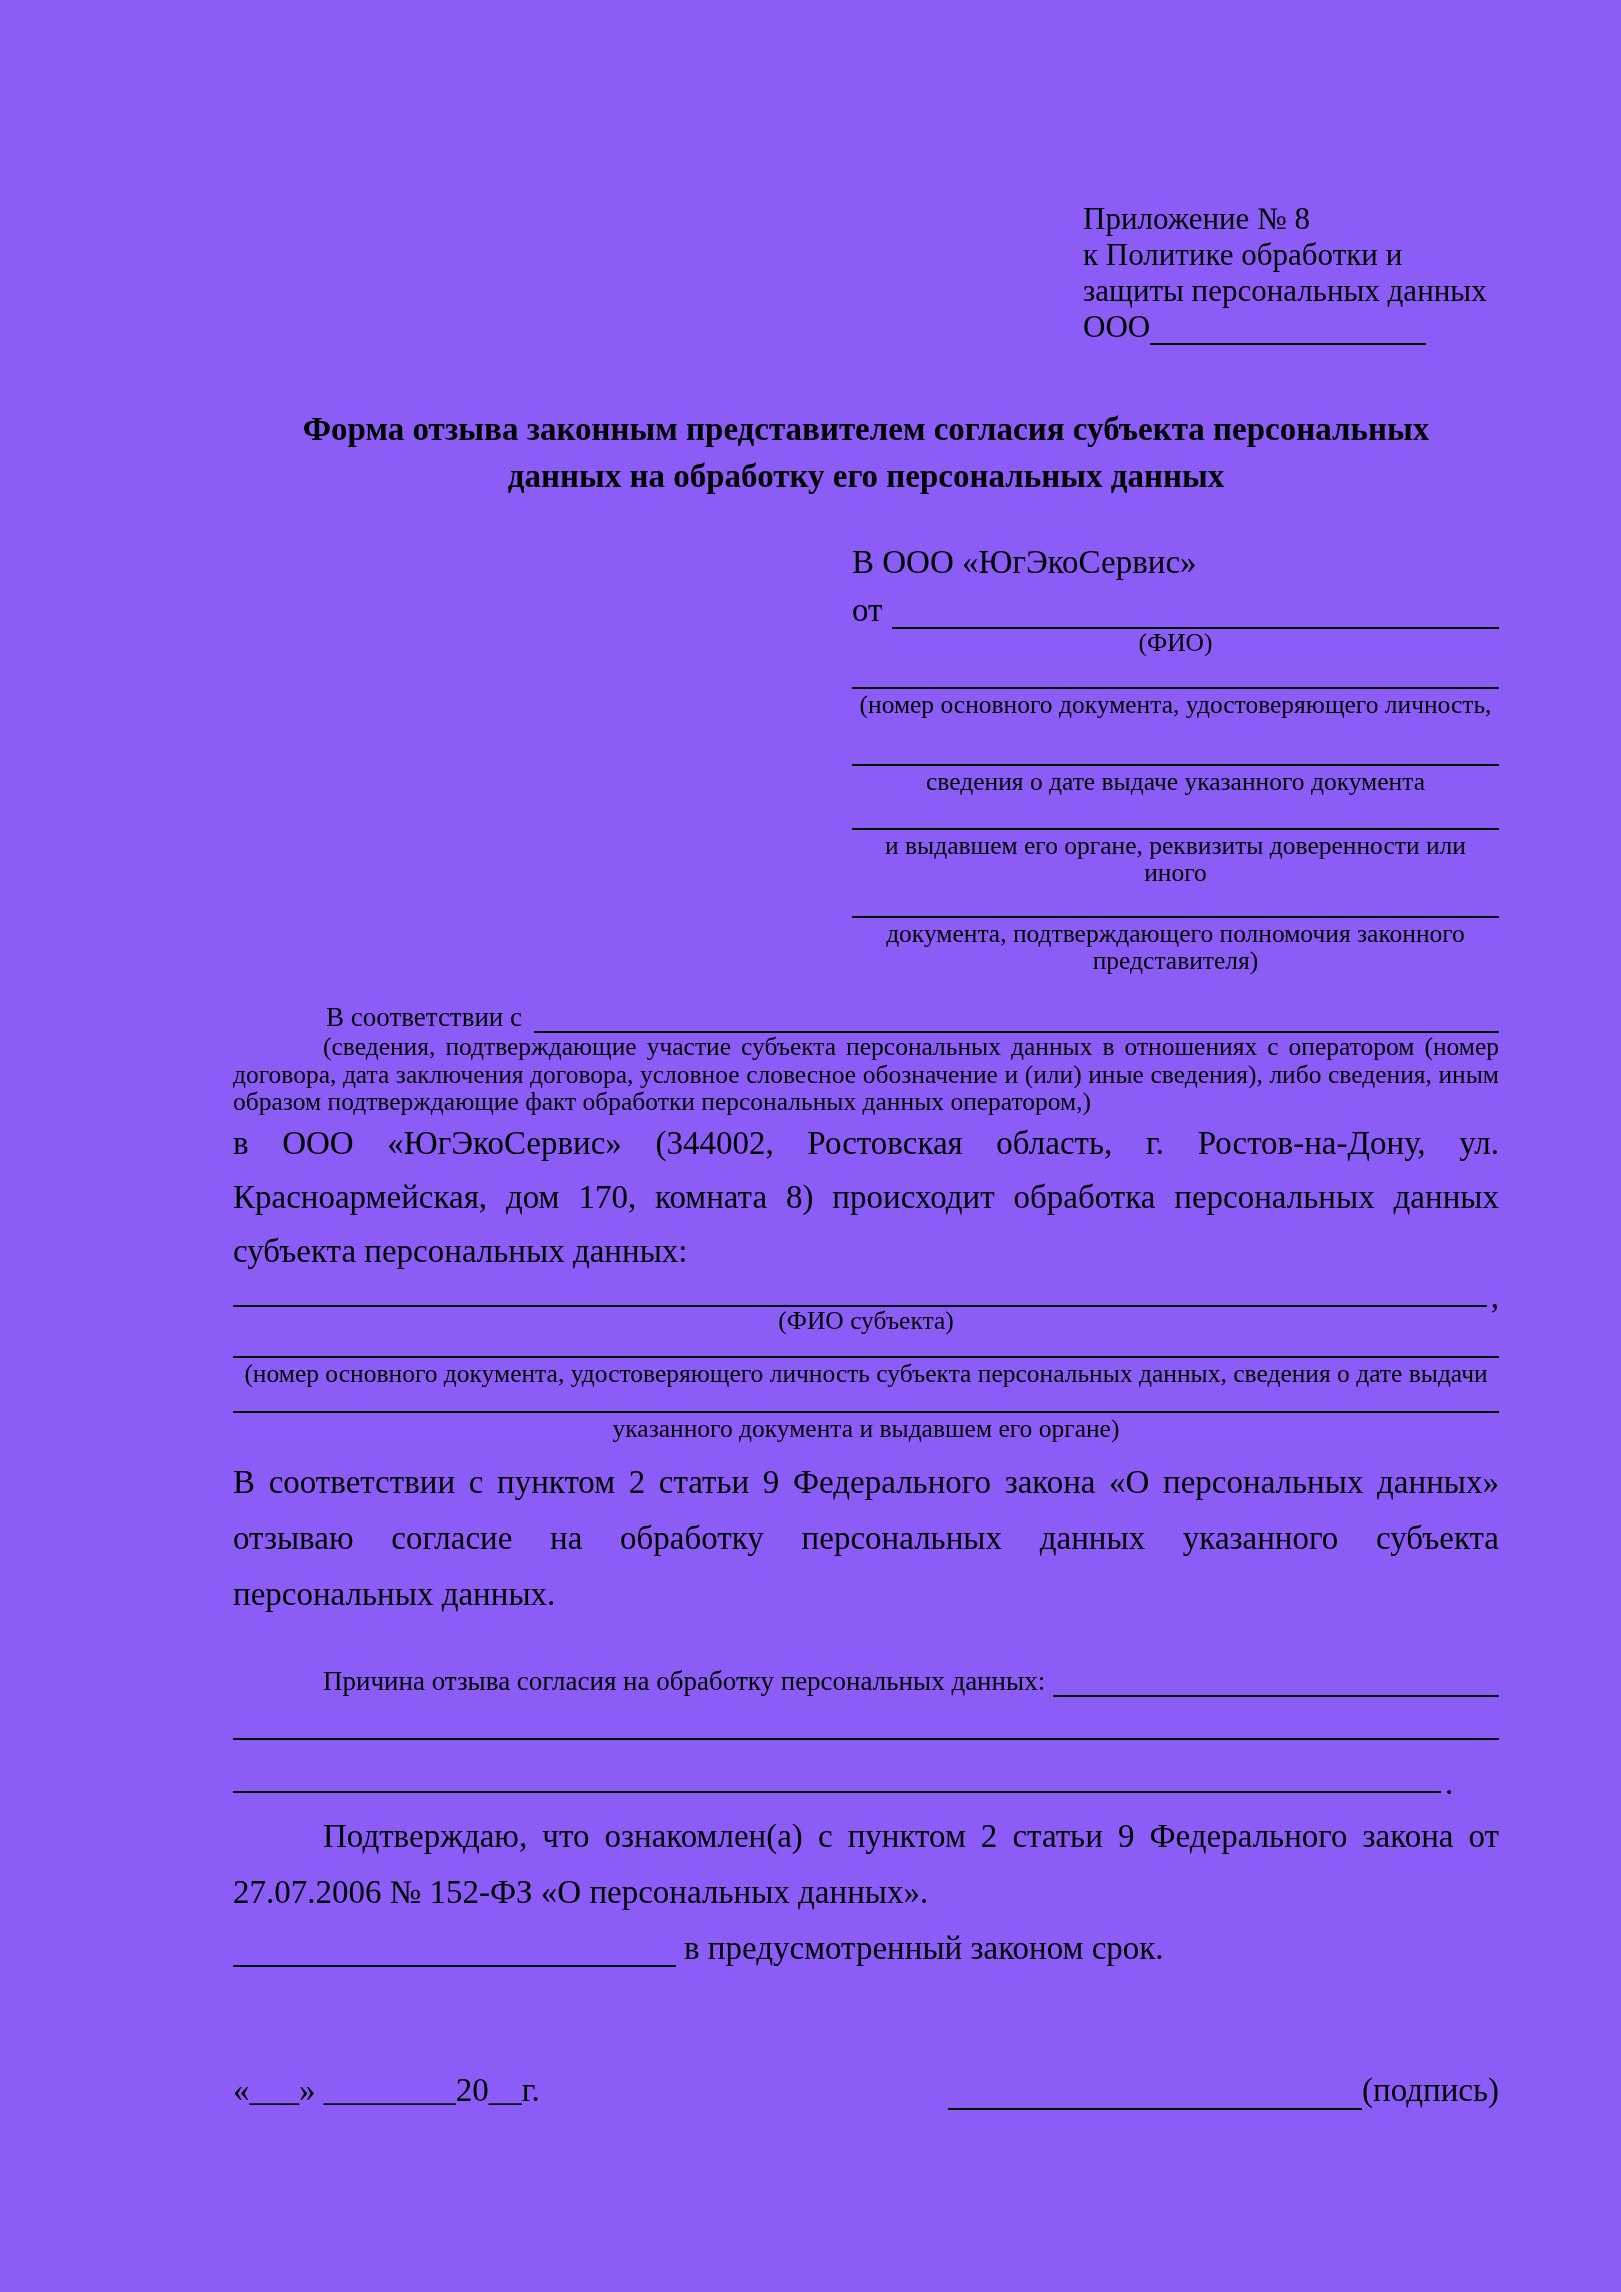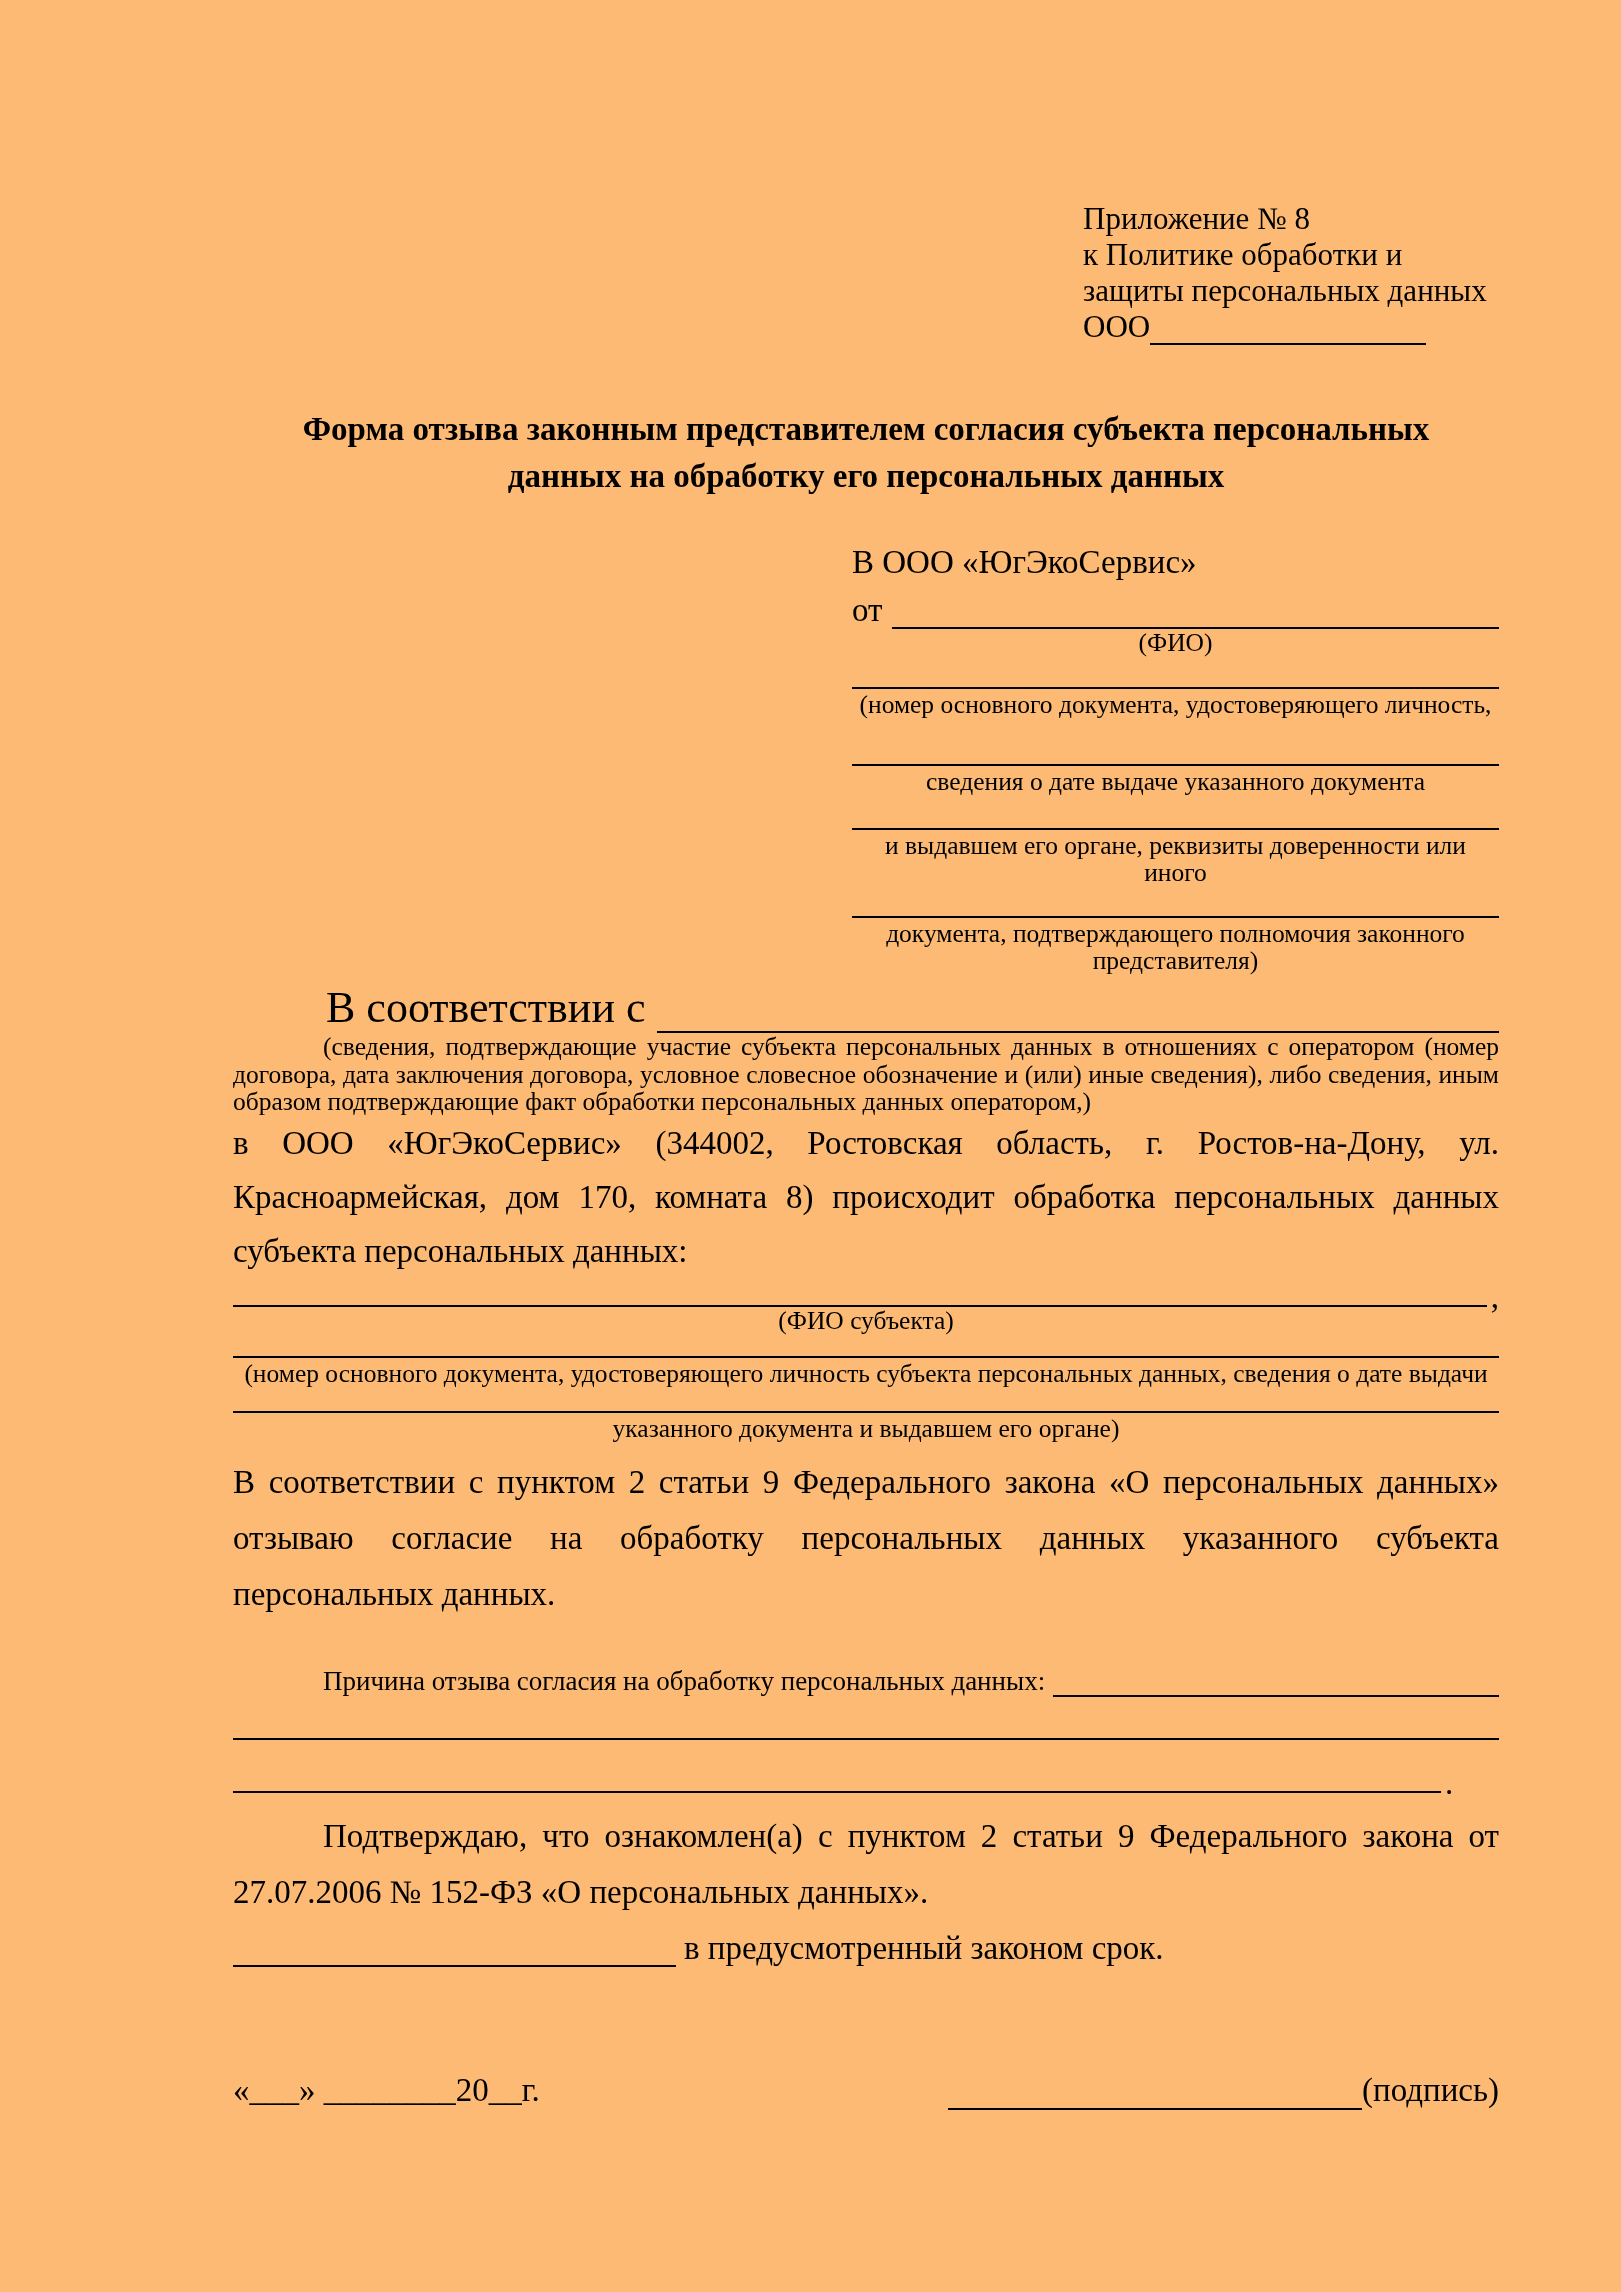--- a/index.html
+++ b/index.html
@@ -1,20 +1,20 @@
 <!DOCTYPE html>
 <html><head>
 <meta charset="utf-8">
 <style>
   html, body { margin: 0; padding: 0; background: #888; }
   .page {
     position: relative;
     width: 1621px;
     height: 2293px;
-    background: #fdba74;
+    background: #8b5cf6;
     color: #000;
     font-family: "Liberation Serif", "DejaVu Serif", serif;
     overflow: hidden;
     margin: 0 auto;
   }
   .content {
     position: absolute;
     left: 233px;
     top: 201px;
     width: 1266px;
@@ -47,21 +47,21 @@
   .from-label { padding-right: 9.8px; }
   .fill { flex: 1; border-bottom: 2.9px solid #000; height: 100%; }
   .cap { font-size: 25.5px; line-height: 27.4px; text-align: center; }
   .sig-line { border-top: 2.9px solid #000; height: 0; }
   .g1 { margin-top: 31px; } .g2 { margin-top: 45px; }
   .g3 { margin-top: 33px; } .g4 { margin-top: 29px; }
   .sig-group .cap { padding-top: 2px; }
 
   
   .heading { margin-top: 49px; text-align: center; font-size: 35px; line-height: 41px; }
-  .accord-row { margin-top: 15.7px; display: flex; align-items: flex-end; font-size: 44px; height: 43px; padding-left: 93px; }
+  .accord-row { margin-top: 15.7px; display: flex; align-items: flex-end; font-size: 27px; height: 43px; padding-left: 93px; }
   .accord-prefix { white-space: nowrap; padding-right: 11.8px; }
   .small-para { font-size: 25.5px; line-height: 27.4px; text-align: justify; text-indent: 90px; }
   .body-para { font-size: 33px; line-height: 54px; text-align: justify; }
   .body-para.spaced { line-height: 56px; }
   .indent { text-indent: 90px; }
   .justify-last { text-align: justify; text-align-last: justify; }
 
   .blank-row { display: flex; align-items: flex-end; height: 25.5px; margin-top: 3.9px; }
   .tail-char { font-size: 33px; line-height: 17.6px; padding-left: 3.9px; }
 

